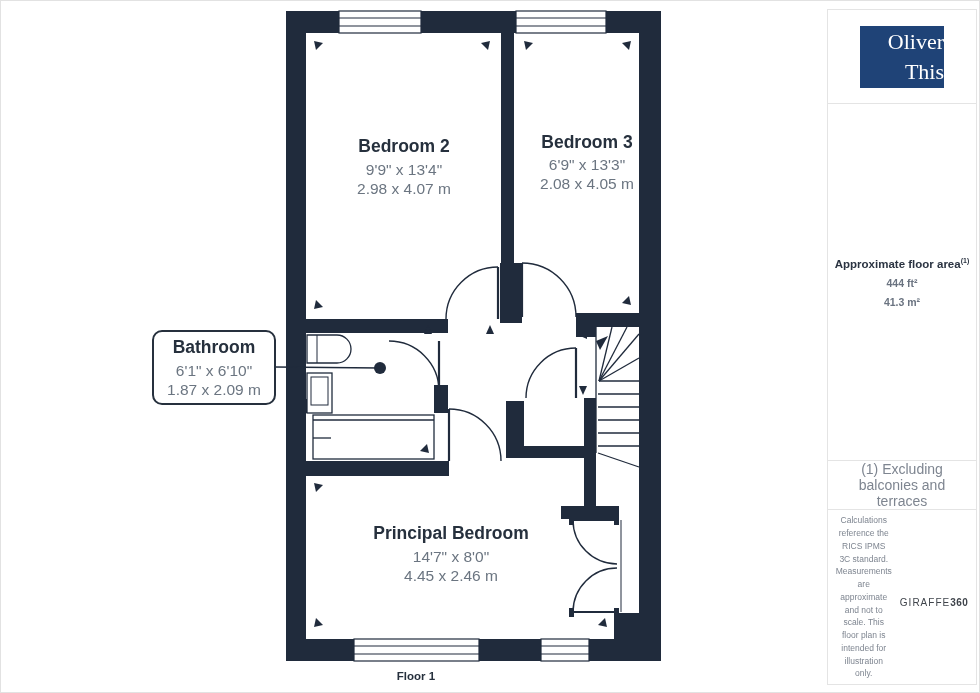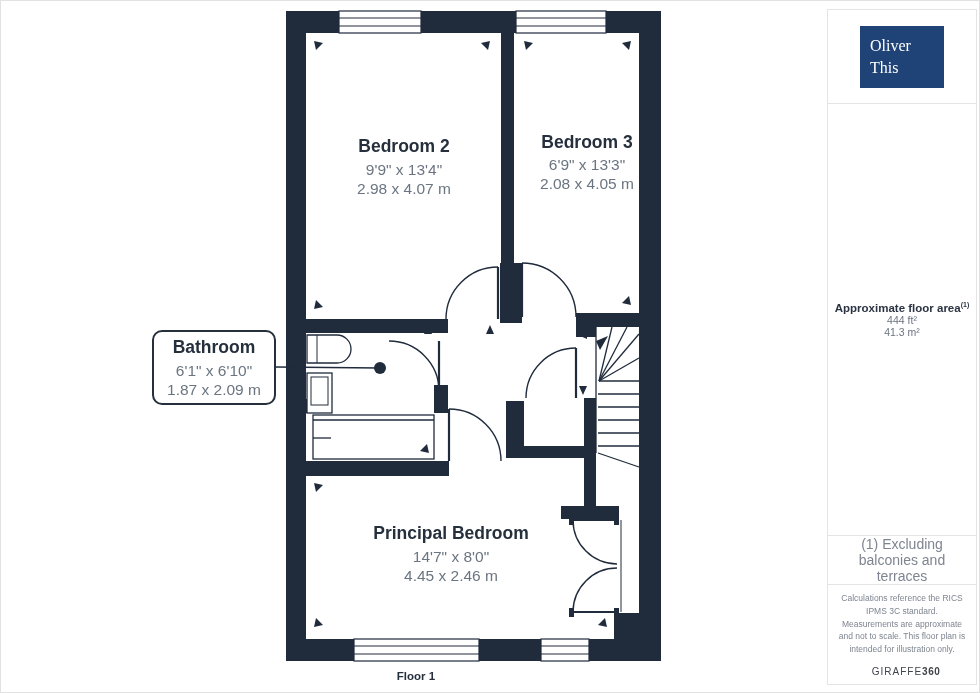--- a/index.html
+++ b/index.html
@@ -5,27 +5,27 @@
   html,body{margin:0;padding:0;background:#fff;}
   .page{position:relative;width:980px;height:693px;background:#fff;border:1px solid #e2e2e2;box-sizing:border-box;overflow:hidden;font-family:"Liberation Sans",sans-serif;}
   .plan-wrap{position:absolute;left:0;top:0;width:823px;height:693px;}
   svg text{font-family:"Liberation Sans",sans-serif;}
   .room-name{font-size:17.5px;font-weight:700;fill:#26303d;text-anchor:middle;}
   .room-dim{font-size:15.5px;fill:#6b7581;text-anchor:middle;}
   .floor-label{font-size:11.5px;font-weight:700;fill:#26303d;text-anchor:middle;}
   
   .sidebar{position:absolute;left:826px;top:8px;width:150px;height:676px;background:#fff;border:1px solid #e4e4e4;display:flex;flex-direction:column;box-sizing:border-box;}
   .sb-top{height:93px;flex:0 0 93px;border-bottom:1px solid #e4e4e4;display:flex;align-items:center;justify-content:center;}
-  .logo{width:84px;height:62px;background:#1f4377;color:#fff;font-family:"Liberation Serif",serif;font-size:16px;line-height:1.32;display:flex;flex-direction:column;justify-content:center;padding-left:10px;box-sizing:border-box;}
+  .logo{width:84px;height:62px;background:#1f4377;color:#fff;font-family:"Liberation Serif",serif;font-size:22px;line-height:1.32;display:flex;flex-direction:column;justify-content:center;padding-left:10px;box-sizing:border-box;text-align:right;}
   .sb-area{flex:1;border-bottom:1px solid #e4e4e4;display:flex;flex-direction:column;justify-content:center;align-items:center;text-align:center;}
   .area-title{font-size:11.5px;font-weight:700;color:#2b3442;}
   .area-title sup{font-size:7px;font-weight:700;}
-  .area-val{font-size:10.5px;color:#6a7380;}
+  .area-val{font-size:10.5px;color:#6a7380;margin-top:7px;font-weight:bold;}
   .sb-note{flex:0 0 33px;border-bottom:1px solid #e4e4e4;display:flex;align-items:center;justify-content:center;font-size:14px;color:#7e8590;text-align:center;padding:0 6px;}
-  .sb-legal{flex:0 0 99px;display:flex;flex-direction:column;justify-content:center;align-items:center;font-size:8.5px;color:#7e8590;text-align:center;padding:4px 10px;box-sizing:border-box;}
+  .sb-legal{flex:0 0 99px;display:flex;flex-direction:row;justify-content:center;align-items:center;font-size:8.5px;color:#7e8590;text-align:center;padding:4px 10px;box-sizing:border-box;}
   .sb-legal p{margin:0;line-height:1.5;}
   .giraffe{margin-top:10px;font-size:10px;letter-spacing:1px;color:#3f444b;padding-left:8px;}
   .giraffe b{letter-spacing:0.5px;}
 </style>
 </head>
 <body>
 
 <div class="page">
 
   <div class="plan-wrap">

